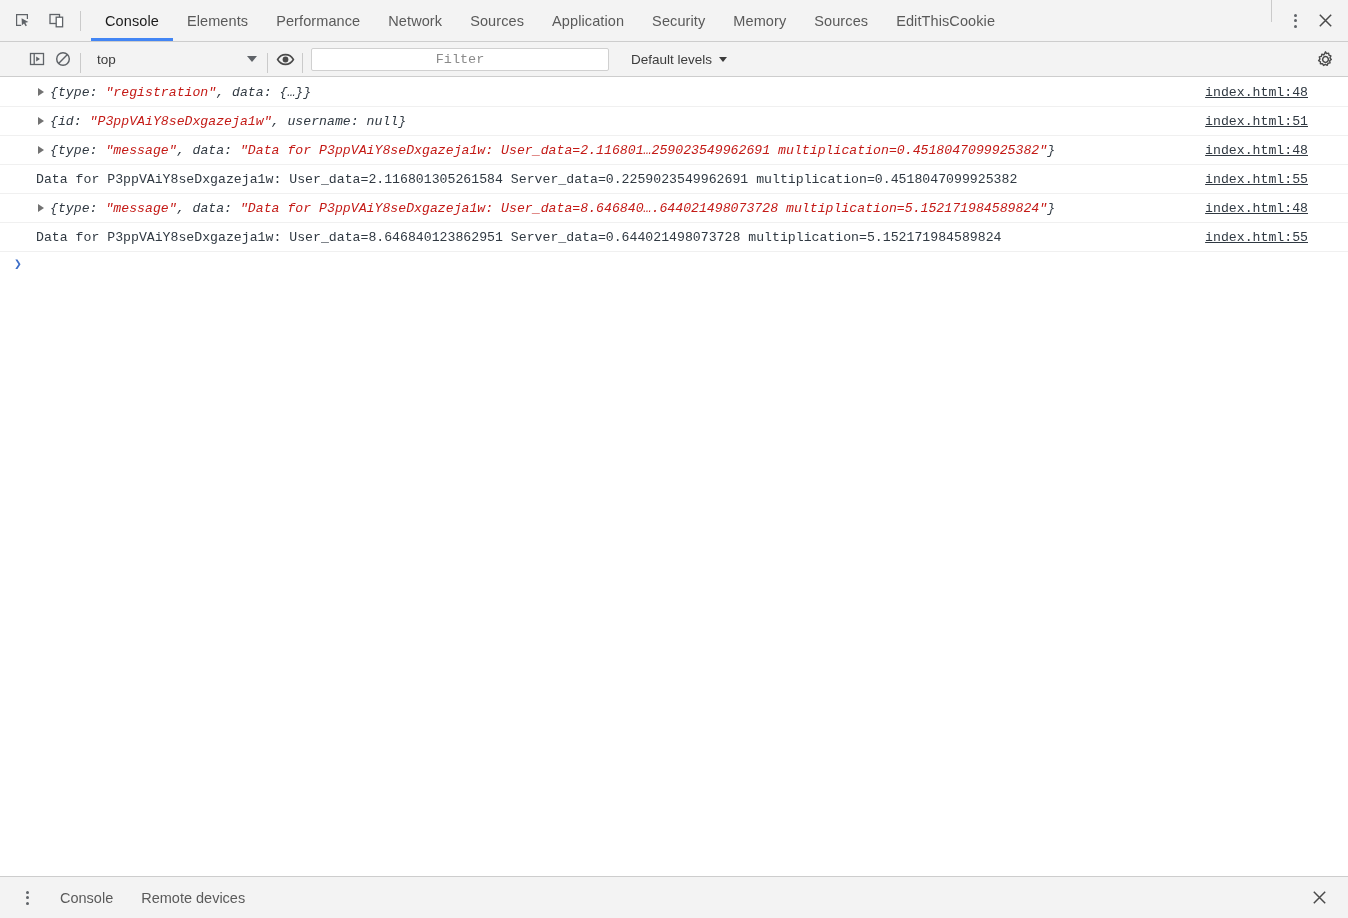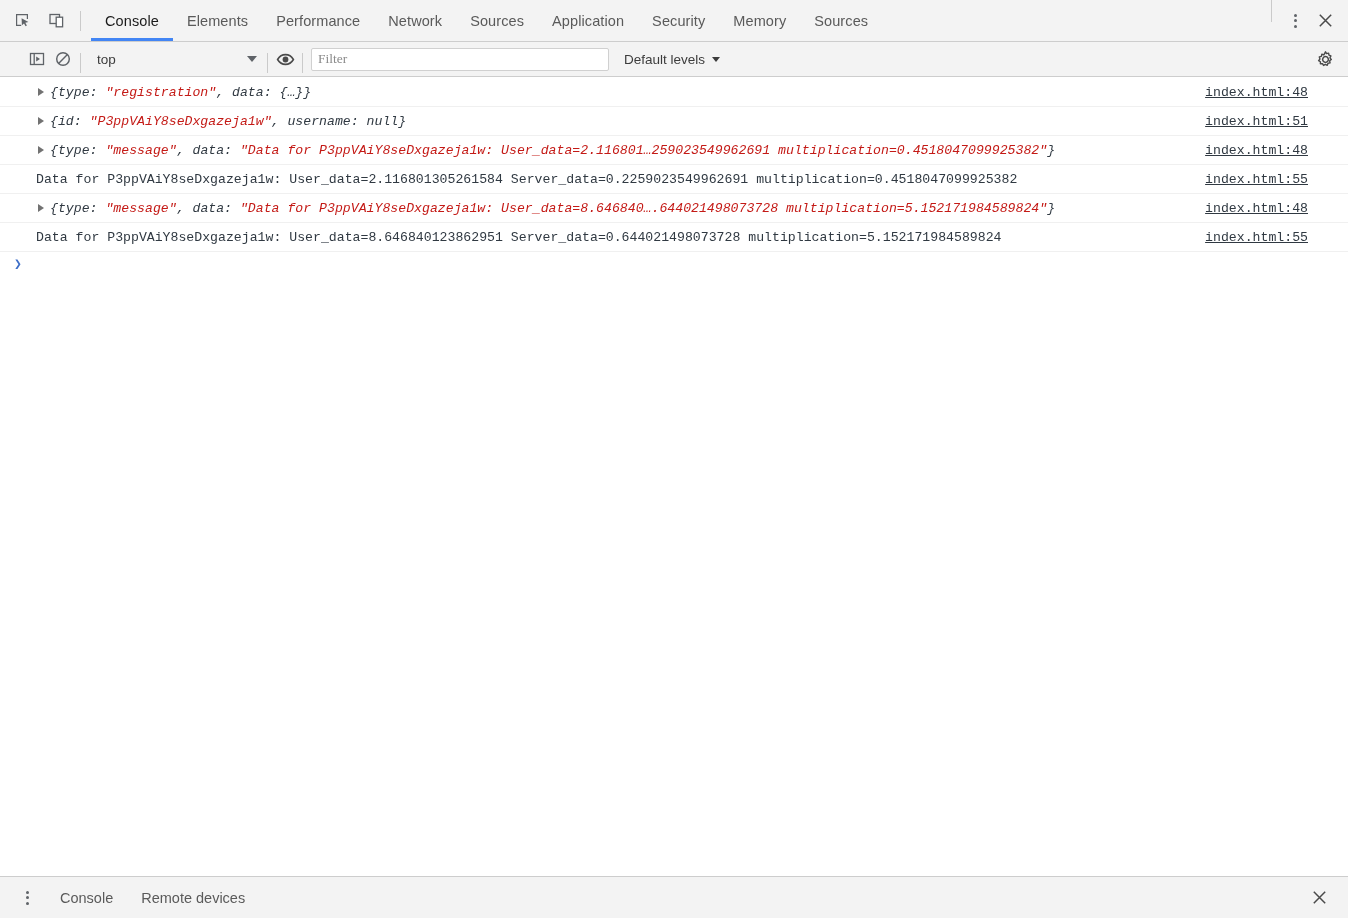--- a/index.html
+++ b/index.html
@@ -135,33 +135,34 @@
     border-top: 6px solid #5f6368;
     display: inline-block;
   }
   .filter-input {
     flex: 0 0 298px;
     height: 23px;
     margin-left: 4px;
     border: 1px solid #d0d0d0;
     background: #ffffff;
     border-radius: 2px;
-    font-family: Liberation Serif, serif;
+    font-family: Liberation Mono, monospace;
     font-size: 13.5px;
     color: #333;
     padding: 0 6px;
     box-sizing: border-box;
     outline: none;
+    text-align: center;
   }
   .filter-input::placeholder { color: #8b8b8b; }
   .levels {
     display: flex;
     align-items: center;
     gap: 7px;
-    margin-left: 10px;
+    margin-left: 17px;
     font-size: 13.5px;
     color: #3c3c3c;
     cursor: pointer;
     padding: 3px 5px;
     border-radius: 2px;
   }
   .levels .caret { border-top-color: #3c3c3c; border-left-width: 4.5px; border-right-width: 4.5px; border-top-width: 5.5px;}
   .fb-spacer { flex: 1; }
   .gear {
     width: 30px; height: 30px;
@@ -341,20 +342,23 @@
       </div>
     <div class="tab">
         <span>Security</span>
       </div>
     <div class="tab">
         <span>Memory</span>
       </div>
     <div class="tab">
         <span>Sources</span>
       </div>
+    <div class="tab">
+        <span>EditThisCookie</span>
+      </div>
   </div>
 
   <div class="tabbar-right">
     <div class="vsep"></div>
     <div class="dots-v" title="Customize and control DevTools">
       <span></span>
         <span></span>
         <span></span>
     </div>
     <div class="xbtn" title="Close DevTools">

